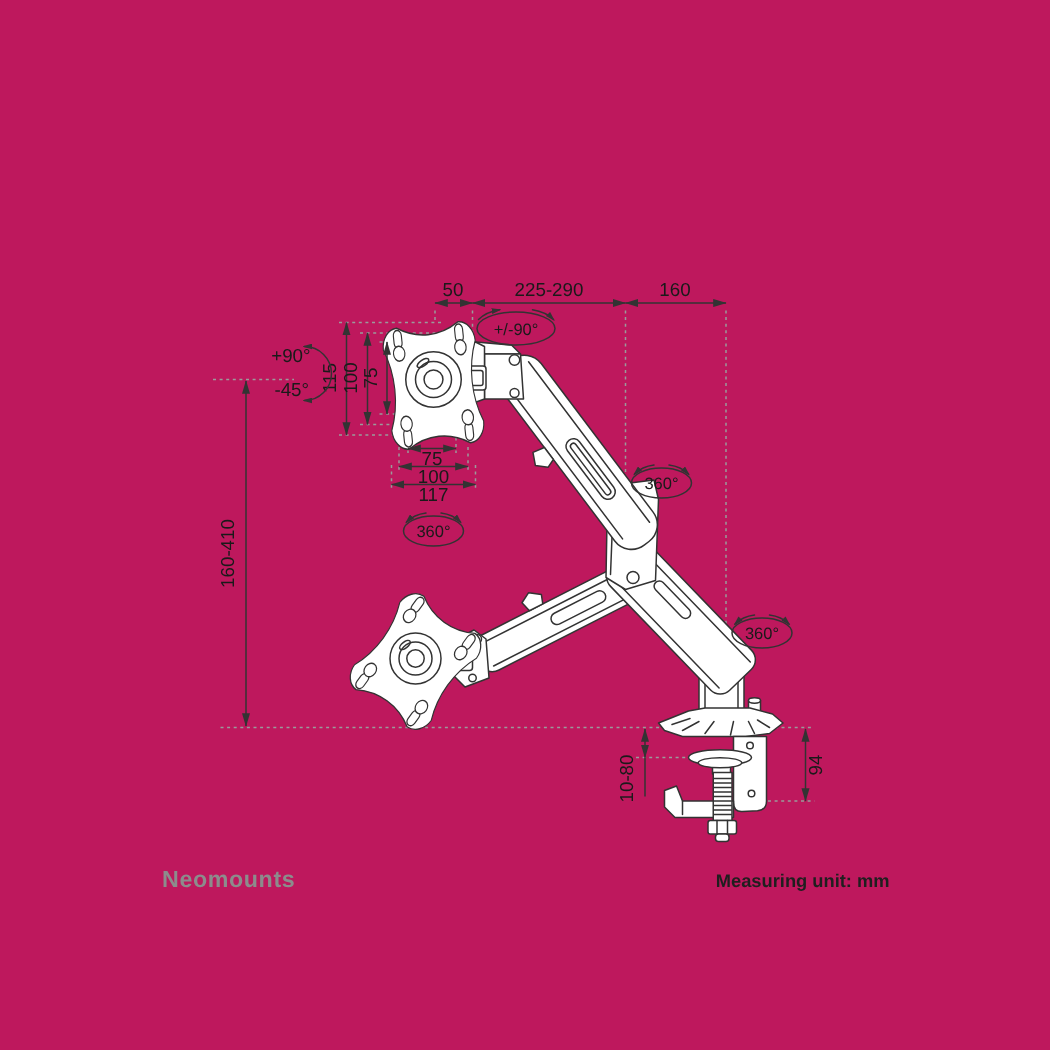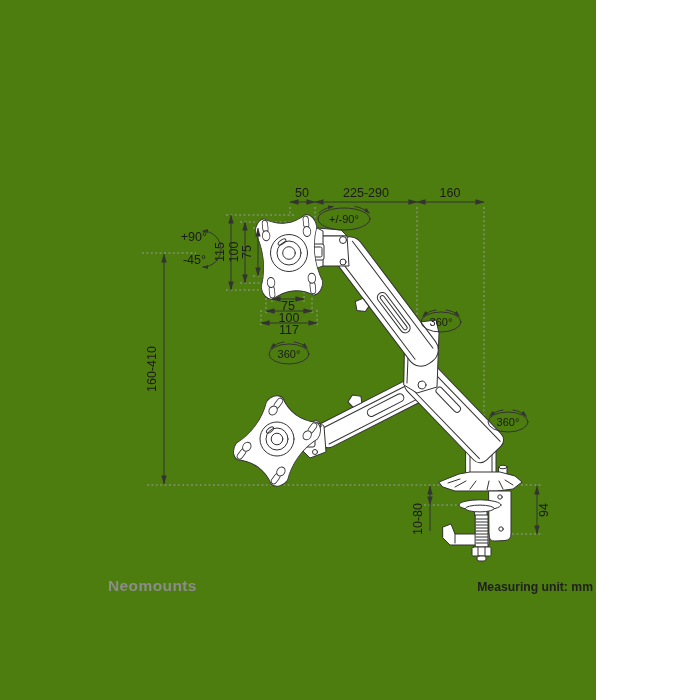--- a/index.html
+++ b/index.html
@@ -1,16 +1,16 @@
 <!DOCTYPE html>
 <html><head>
 <meta charset="utf-8">
 <style>
   html,body{margin:0;padding:0;background:#fff;}
-  .stage{position:relative;width:596px;height:700px;background:#4d7c0f;overflow:hidden;
+  .stage{position:relative;width:700px;height:700px;background:#be185d;overflow:hidden;
          font-family:"Liberation Sans",sans-serif;}
   svg{display:block;}
   .fw{fill:#ffffff;stroke:#333333;stroke-width:1;stroke-linejoin:round;stroke-linecap:round;}
   .ln{fill:none;stroke:#333333;stroke-width:1;stroke-linejoin:round;stroke-linecap:round;}
   .dt{fill:none;stroke:#9b9b9b;stroke-width:1;stroke-dasharray:2 2.4;}
   .dim{fill:none;stroke:#333333;stroke-width:1;}
   .lbl{font-size:12.5px;fill:#1a1a1a;text-anchor:middle;}
   .lble{font-size:12.5px;fill:#1a1a1a;text-anchor:end;}
   .bdg{font-size:11px;fill:#1a1a1a;text-anchor:middle;}
   .brand{font-size:15.5px;font-weight:bold;fill:#8c8c8c;letter-spacing:.4px;}

